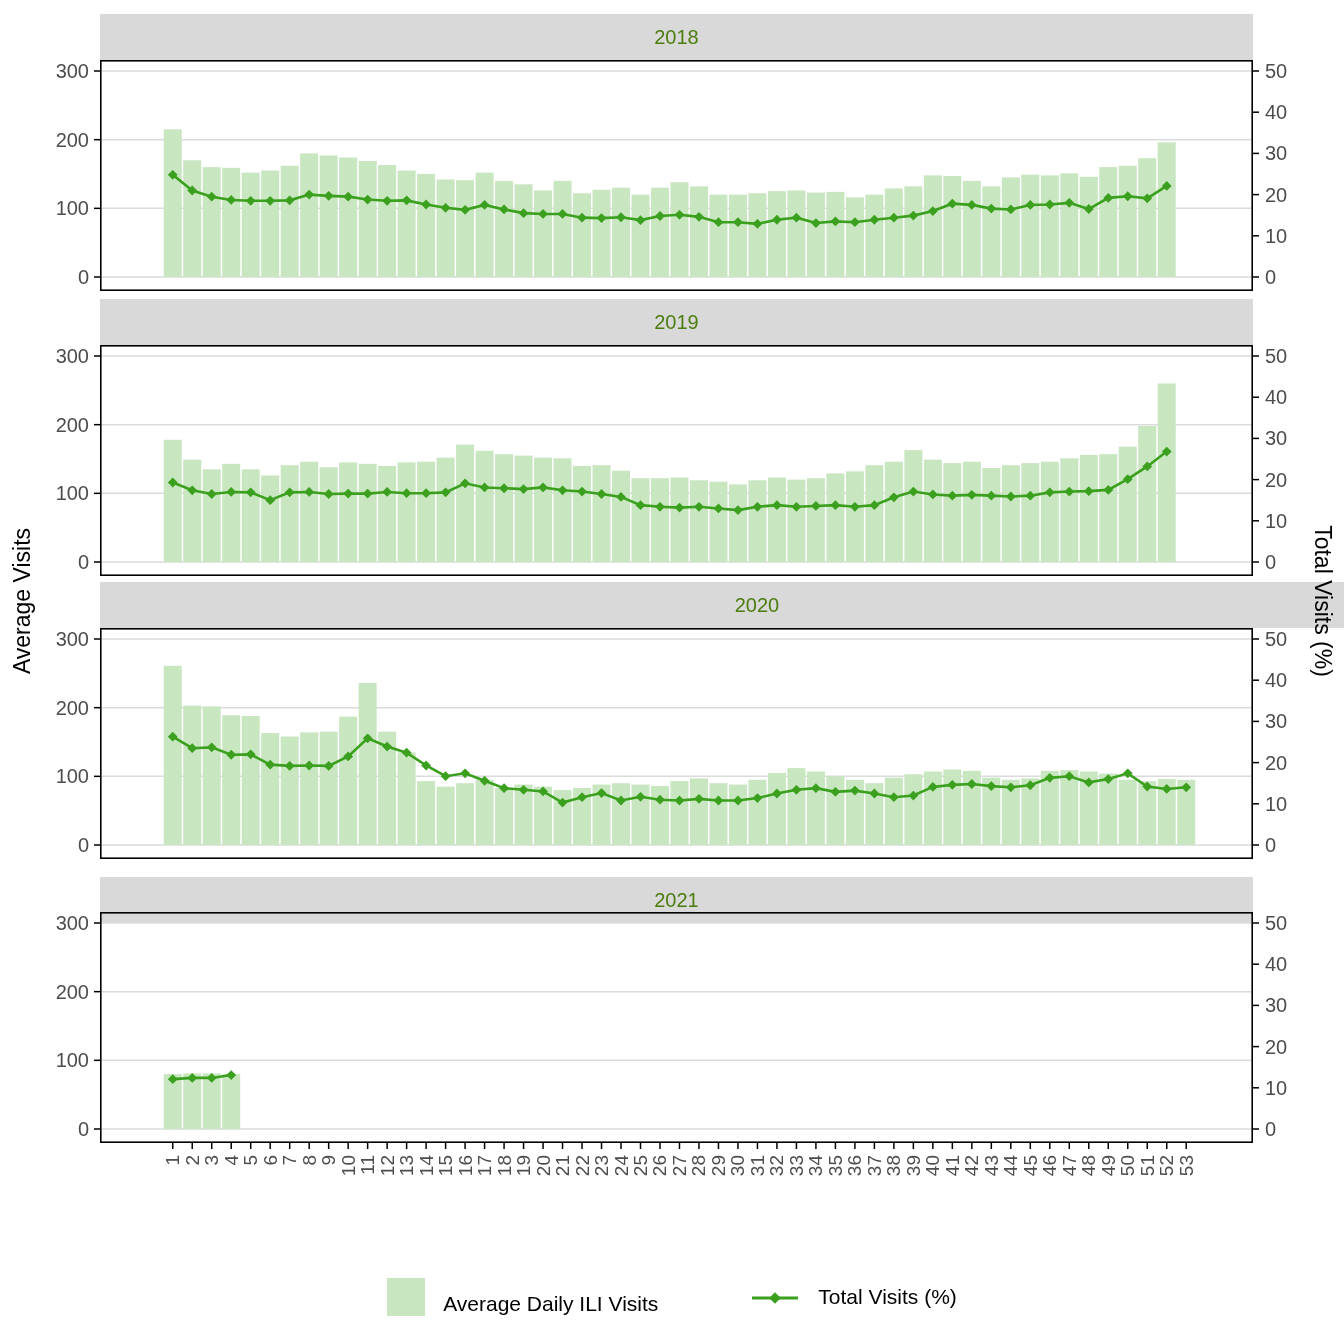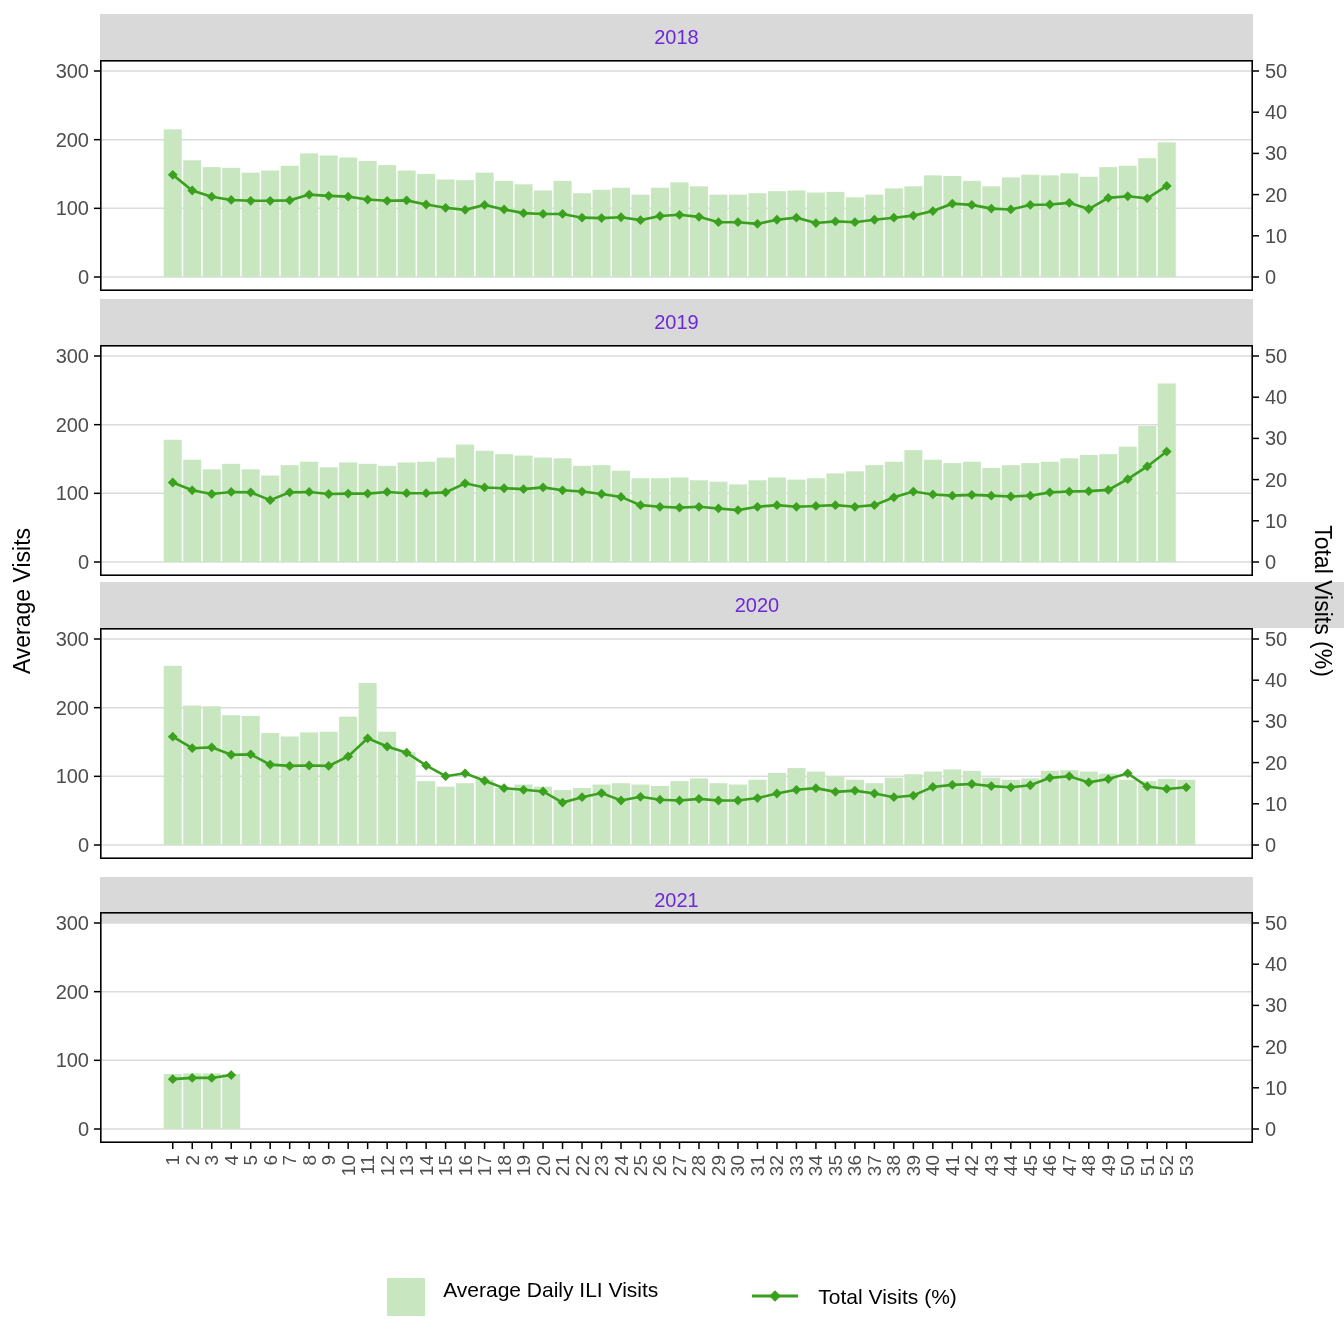--- a/index.html
+++ b/index.html
@@ -1,28 +1,28 @@
 <!DOCTYPE html>
 <html><head>
 <meta charset="utf-8">
 <style>
   html,body{margin:0;padding:0;background:#ffffff;}
   #figure{position:relative;width:1344px;height:1344px;background:#ffffff;
           font-family:"Liberation Sans",sans-serif;overflow:hidden;}
   .strip{position:absolute;display:flex;align-items:center;justify-content:center;
-         background:#D9D9D9;color:#6d28d9;font-size:20px;}
+         background:#D9D9D9;color:#4d7c0f;font-size:20px;}
   .panel-svg,#x-axis-svg{position:absolute;left:0;}
   svg text{font-family:"Liberation Sans",sans-serif;}
   .axis-title{position:absolute;color:#000;font-size:23px;white-space:nowrap;}
   #y-left-title{transform:translate(-50%,-50%) rotate(-90deg);}
   #y-right-title{transform:translate(-50%,-50%) rotate(90deg);}
   #x-axis-title{text-align:center;}
   #legend{position:absolute;display:flex;align-items:center;justify-content:center;
           gap:92px;color:#000;font-size:21px;}
-  .legend-item{display:flex;align-items:flex-start;gap:18px;}
+  .legend-item{display:flex;align-items:flex-end;gap:18px;}
   .legend-swatch{width:38px;height:38px;}
 </style>
 </head>
 <body>
 
 <div id="figure">
 
   <div id="facet-host">
       <div class="strip" style="left: 100px; top: 14px; width: 1153px; height: 46px;">
         <span>2018</span>

